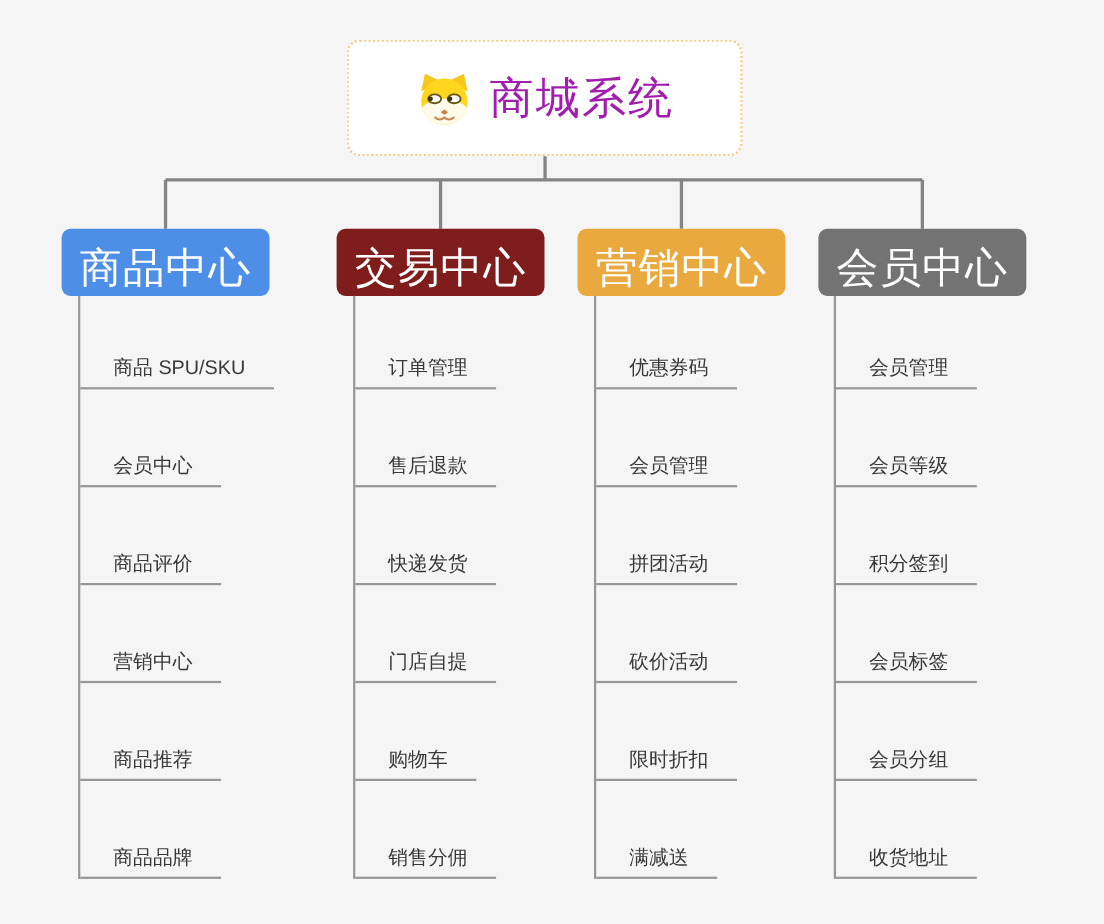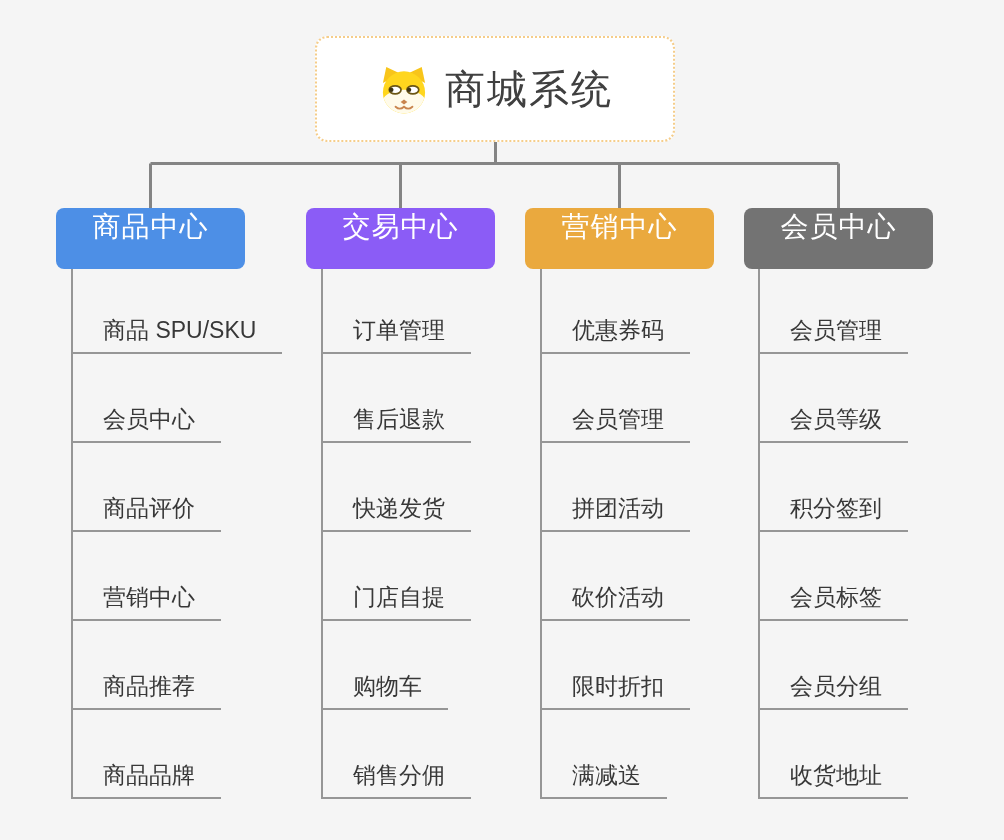--- a/index.html
+++ b/index.html
@@ -17,34 +17,34 @@
     box-sizing:border-box;background:#FFFFFF;
     border:2px dotted #F5CD8A;border-radius:12px;
     display:flex;align-items:center;justify-content:center;gap:14px;
   }
   .root-title{font-size:40px;color:#F2A83C;letter-spacing:2px;white-space:nowrap;}
   .dog-icon{width:54px;height:50px;flex:0 0 auto;}
 
   
   .branch{
     position:absolute;top:208px;width:189px;height:61px;
-    border-radius:8px;display:flex;align-items:flex-start;justify-content:center;
-    color:#FFFFFF;font-size:28px;letter-spacing:1px;white-space:nowrap;
+    border-radius:8px;display:flex;align-items:flex-end;justify-content:center;
+    color:#FFFFFF;font-size:38px;letter-spacing:1px;white-space:nowrap;
   }
   .b0{left:56px}.b1{left:306px}.b2{left:525px}.b3{left:744px}
 
   
   .col{position:absolute;top:269px;border-left:2px solid #969696;}
   .c0{left:71px}.c1{left:321px}.c2{left:540px}.c3{left:758px}
   .tree-item{
     box-sizing:border-box;height:89px;width:max-content;
     display:flex;align-items:flex-end;
     border-bottom:2px solid #969696;
     padding:0 26px 6px 30px;
-    font-size:23px;color:#383838;white-space:nowrap;
+    font-size:18px;color:#383838;white-space:nowrap;
   }
   .tree-item:first-child{height:85px;}
 </style>
 </head>
 <body>
 
 <svg class="connectors" width="1004" height="840" viewBox="0 0 1004 840" style="color: rgb(132, 132, 132);">
   <path d="M495.5 142 V163.5"></path>
   <path d="M150.5 163.5 H838.5"></path>
   <path d="M150.5 163.5 V208"></path>
@@ -62,27 +62,27 @@
       </clipPath>
     <circle cx="32" cy="33" r="25" fill="#FFD61E"></circle>
     <ellipse cx="32" cy="47" rx="27" ry="17" fill="#FFFBEA" clip-path="url(#dogface)"></ellipse>
     <ellipse cx="21.5" cy="30" rx="7" ry="4.8" fill="#FFFFFF" stroke="#6B5614" stroke-width="2"></ellipse>
     <circle cx="17" cy="30" r="2.6" fill="#3E3414"></circle>
     <ellipse cx="42.5" cy="30" rx="7" ry="4.8" fill="#FFFFFF" stroke="#6B5614" stroke-width="2"></ellipse>
     <circle cx="38" cy="30" r="2.6" fill="#3E3414"></circle>
     <path d="M32 41.5 L36 44.5 L32 47.5 L28 44.5 Z" fill="#C9854E"></path>
     <path d="M22 50 Q27 54.5 32 50 Q37 54.5 42 50" stroke="#C9854E" stroke-width="2.2" fill="none" stroke-linecap="round"></path>
   </svg>
-  <span class="root-title" style="color: #404040;">商城系统</span>
+  <span class="root-title" style="color: #a21caf;">商城系统</span>
 </div>
 
 <div class="branch b0" style="background-color: rgb(77, 143, 230);">
   <span>商品中心</span>
 </div>
-<div class="branch b1" style="background-color: #8b5cf6;">
+<div class="branch b1" style="background-color: #7f1d1d;">
   <span>交易中心</span>
 </div>
 <div class="branch b2" style="background-color: rgb(234, 169, 62);">
   <span>营销中心</span>
 </div>
 <div class="branch b3" style="background-color: #737373;">
   <span>会员中心</span>
 </div>
 
 <div class="col c0">

